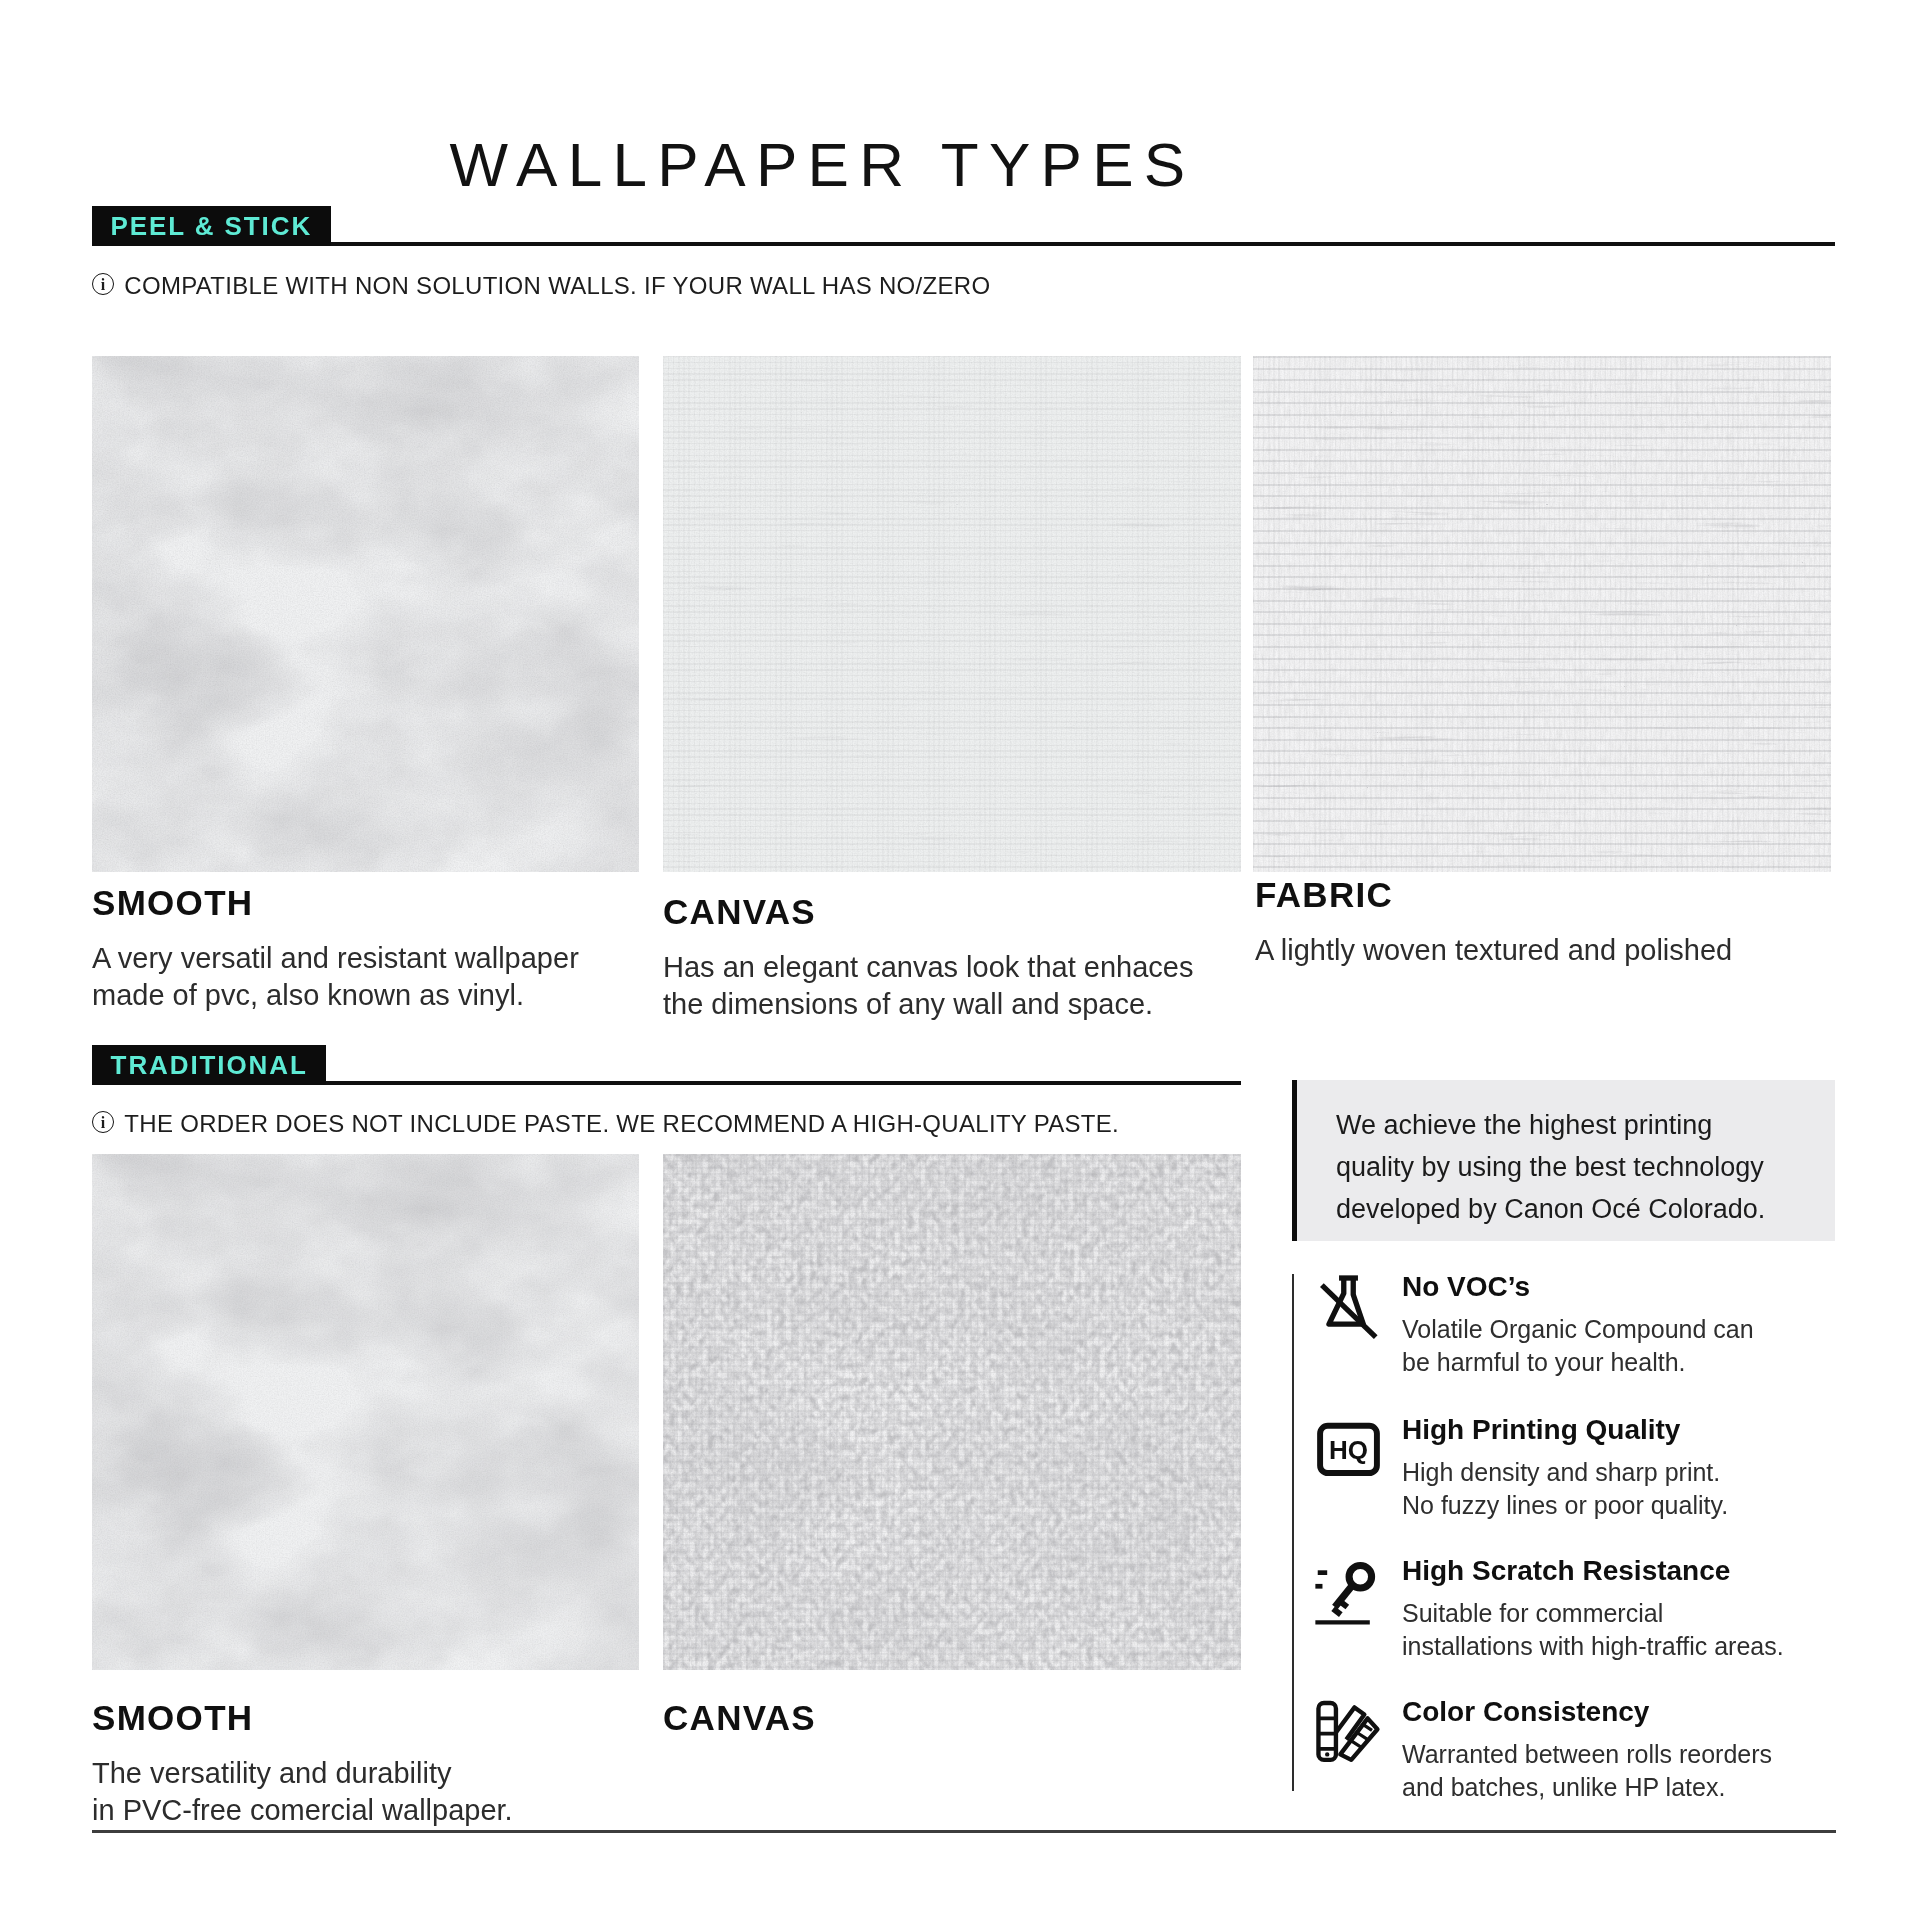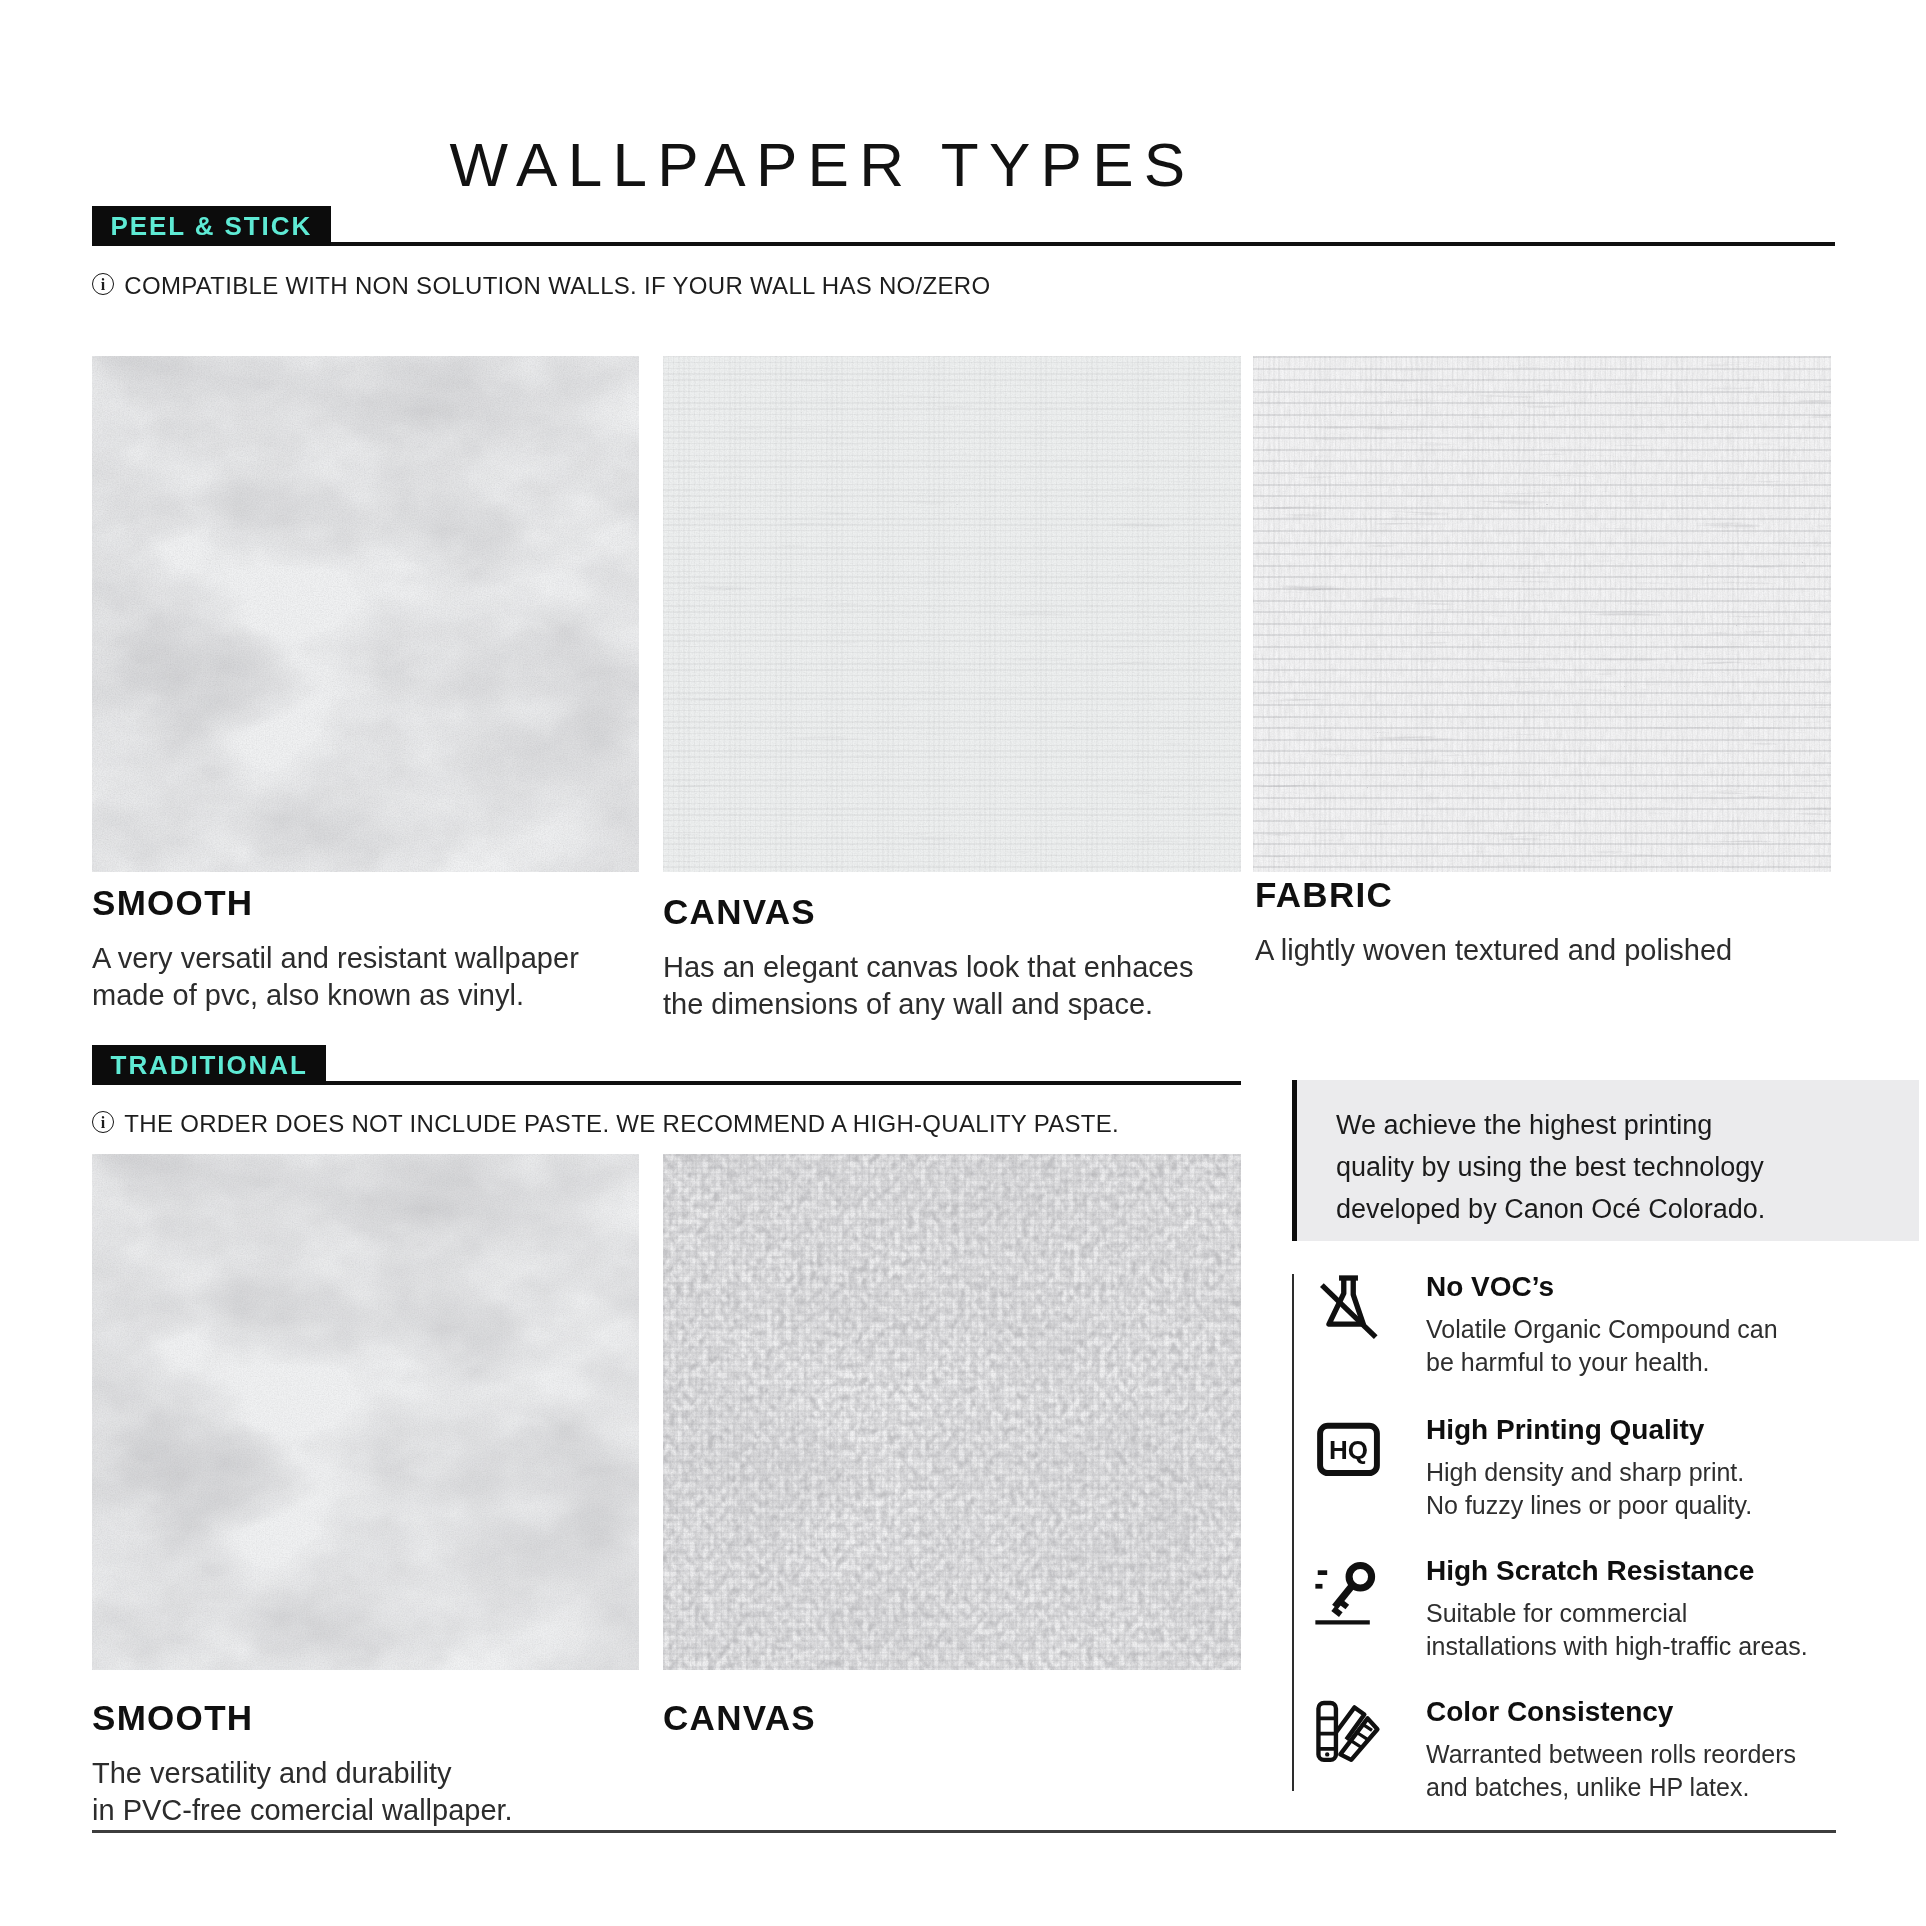--- a/index.html
+++ b/index.html
@@ -39,27 +39,27 @@
       #f5f5f6; }
   .t-rough { background:
       repeating-linear-gradient(180deg, rgba(90,92,98,0.07) 0 1.9px, rgba(0,0,0,0) 1.9px 6.4px),
       repeating-linear-gradient(90deg, rgba(90,92,98,0.07) 0 1.9px, rgba(0,0,0,0) 1.9px 6.4px),
       #f3f3f4; }
 
   .caption { position:absolute; }
   .sample-title { font-size:35px; font-weight:700; letter-spacing:1.3px; color:#101010; margin:0 0 16.7px 0; white-space:nowrap; }
   .sample-desc { font-size:29px; line-height:37px; color:#2c2c2c; white-space:nowrap; }
 
-  .quality-box { position:absolute; left:1292px; top:1080px; width:627px; height:161px;
+  .quality-box { position:absolute; left:1292px; top:1080px; width:543px; height:161px;
       background:#ebebed; border-left:5.8px solid #0d0d0d; box-sizing:border-box;
       padding:24.4px 0 0 39px; font-size:27px; line-height:42px; color:#1b1b1b; white-space:nowrap; }
 
   .v-rule { position:absolute; left:1292px; top:1274px; width:1.9px; height:517px; background:#2d2d2d; }
 
-  .feature { position:absolute; left:1313px; display:flex; gap:42px; }
+  .feature { position:absolute; left:1313px; display:flex; gap:18px; }
   .feature .icon { width:71px; height:78px; flex:none; }
   .feature .icon svg { width:71px; height:78px; display:block; }
   .feature-title { font-size:28px; font-weight:700; color:#0f0f0f; margin:2.6px 0 10.3px 0; white-space:nowrap; }
   .feature-desc { font-size:25px; line-height:33px; color:#2e2e2e; white-space:nowrap; }
   #feature-1 { top:1268px; }
   #feature-2 { top:1411px; }
   #feature-3 { top:1552px; }
   #feature-4 { top:1693px; }
 
   .bottom-rule { position:absolute; left:92px; top:1830px; width:1744px; height:2.6px; background:#3d3d3d; }

